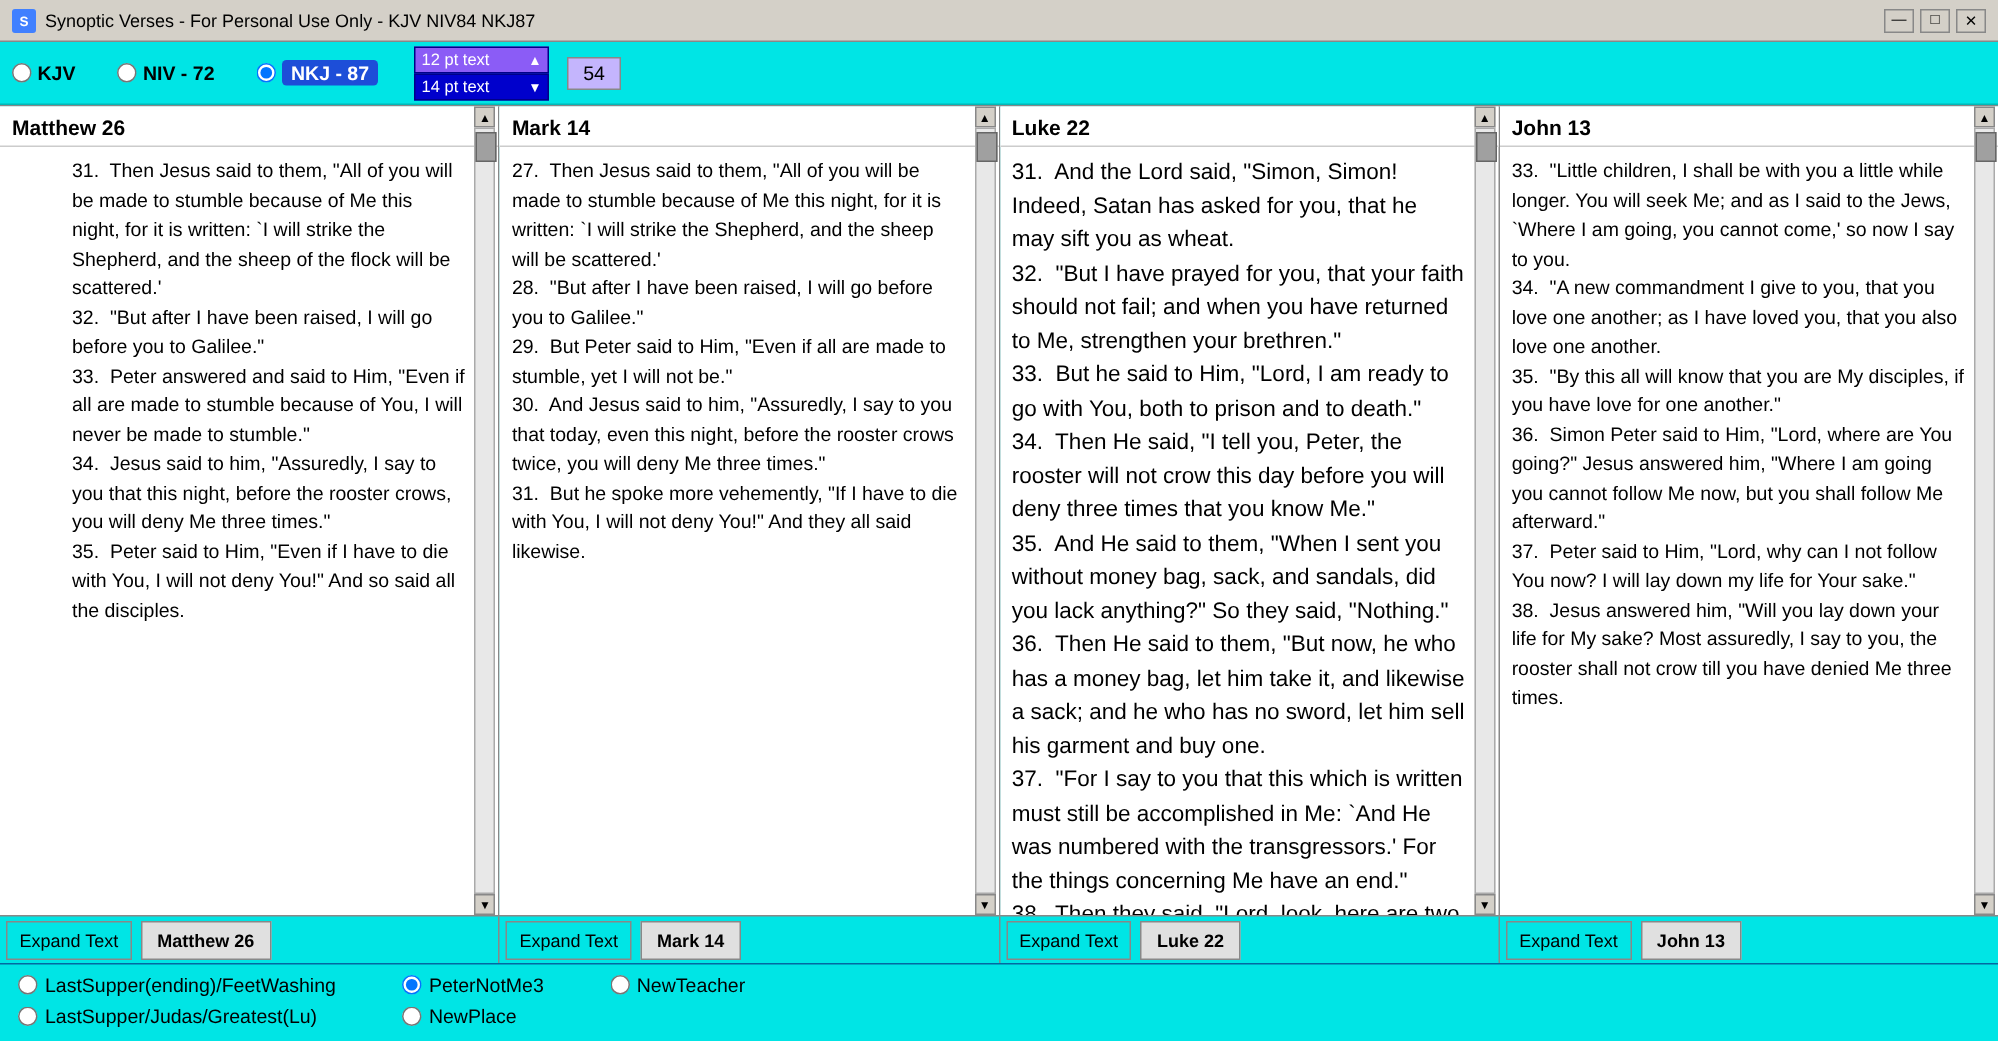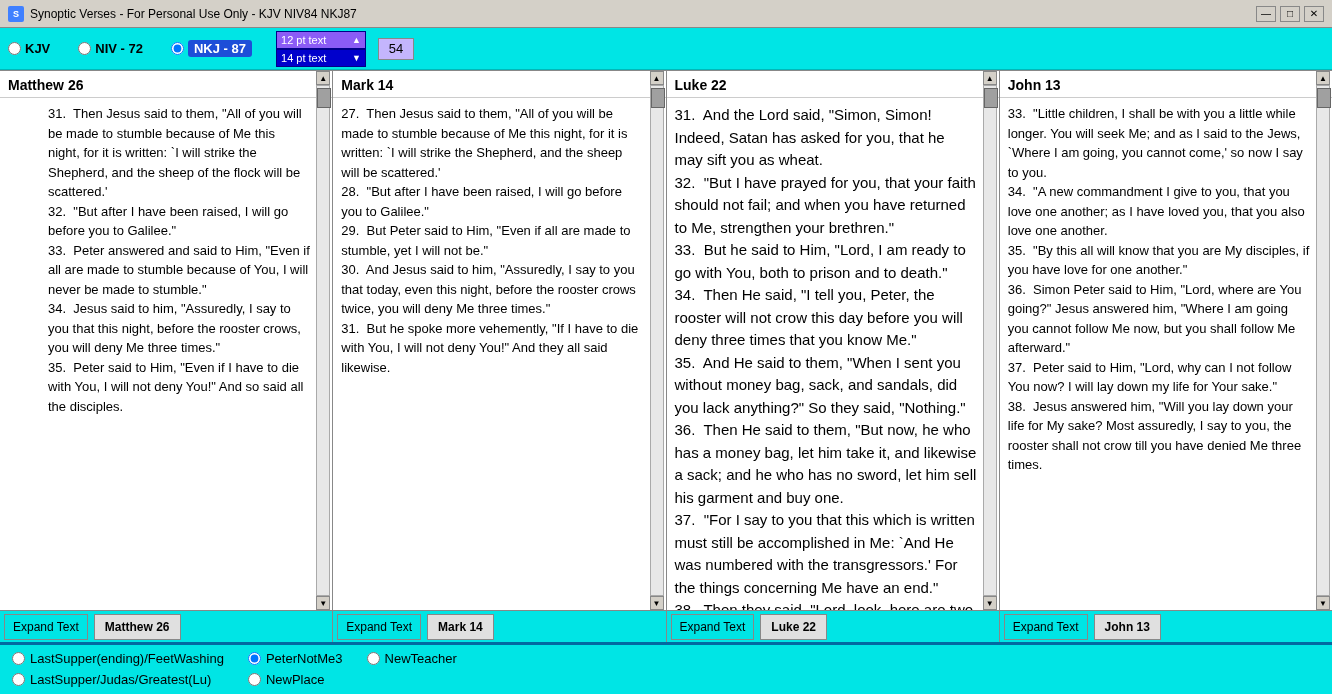--- a/index.html
+++ b/index.html
@@ -180,22 +180,22 @@
       margin: 3px 2px;
     }
 
     
     .bottom-radios {
       background: #00e5e5;
       height: 50px;
       display: flex;
       align-items: flex-start;
       padding: 6px 12px;
-      gap: 24px;
-      border-top: 3px solid #0369a1;
+      gap: 44px;
+      border-top: 1px solid #0369a1;
     }
     .radio-col {
       display: flex;
       flex-direction: column;
       gap: 6px;
     }
     .bottom-radio-item {
       display: flex;
       align-items: center;
       gap: 5px;

